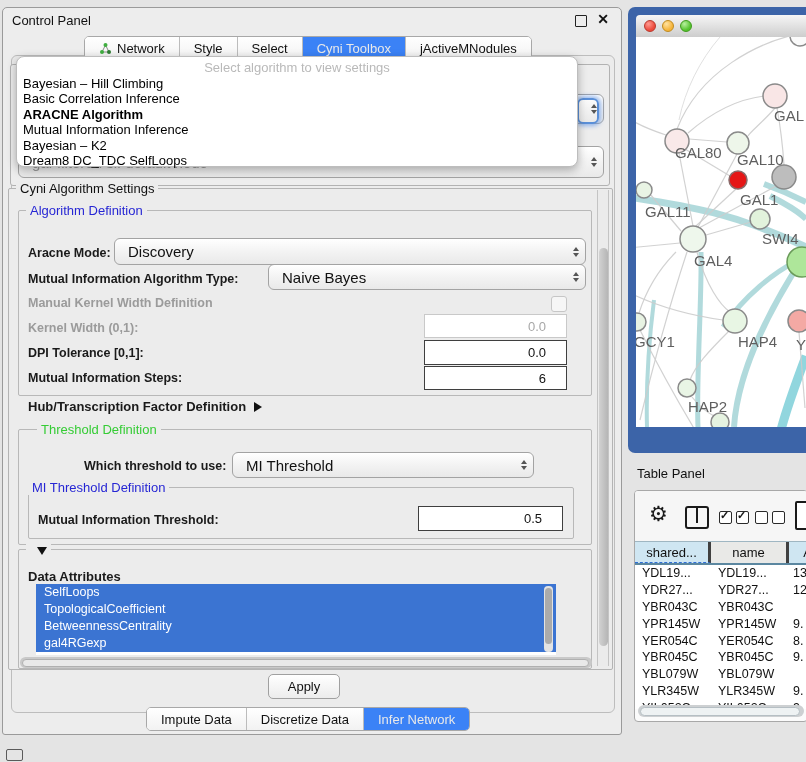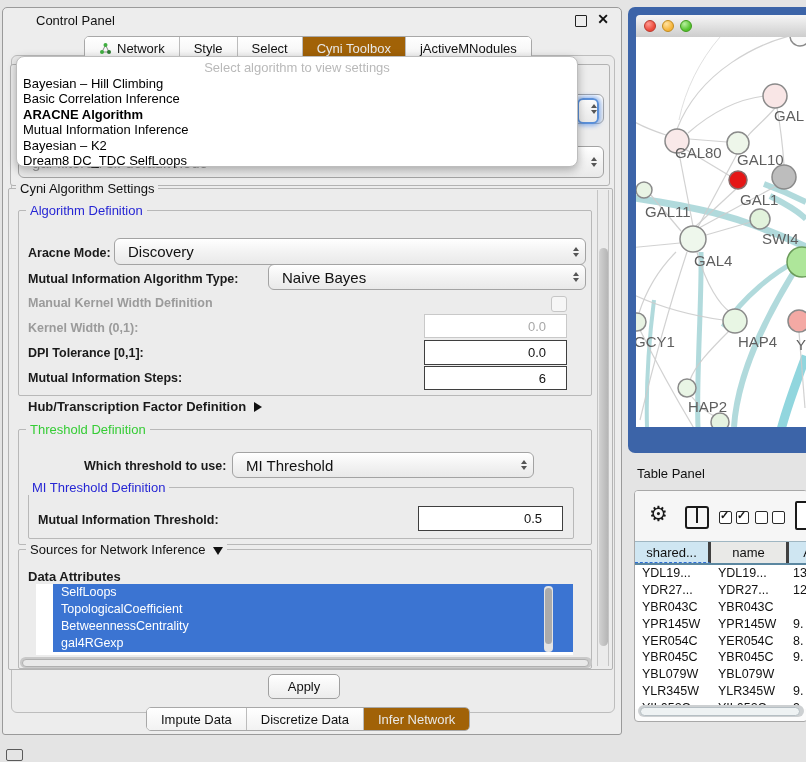--- a/index.html
+++ b/index.html
@@ -4,32 +4,32 @@
 <style>
   html,body{margin:0;padding:0;}
   body{width:806px;height:762px;position:relative;overflow:hidden;
        font-family:"Liberation Sans",sans-serif;background:#e4e4e4;
        -webkit-font-smoothing:antialiased;}
   .abs{position:absolute;}
   
   #control-panel{left:2px;top:7px;width:618px;height:726px;background:#ededed;
     border:1px solid #9a9a9a;border-radius:5px 5px 3px 3px;}
   #cp-titlebar{left:0;top:0;width:100%;height:24px;}
-  #cp-title{left:9px;top:5px;font-size:13px;color:#111;margin-left:24px;}
+  #cp-title{left:9px;top:5px;font-size:13px;color:#111;}
   #cp-float{right:34px;top:7px;width:10px;height:10px;border:1.5px solid #222;border-radius:1px;}
   #cp-close{right:12px;top:3px;font-size:14px;font-weight:700;color:#111;}
   #tab-content-panel{left:8px;top:47px;width:602px;height:656px;background:#ececec;
     border:1px solid #bdbdbd;border-radius:6px;}
   
   .seg-strip{display:flex;height:22px;border:1px solid #a8a8a8;border-radius:5px;
     overflow:hidden;background:#fdfdfd;font-size:13px;color:#111;}
   .seg{display:flex;align-items:center;justify-content:center;padding:0 14px;
     border-right:1px solid #bcbcbc;background:linear-gradient(#ffffff,#f2f2f2);white-space:nowrap;}
   .seg:last-child{border-right:none;}
-  .seg.sel{background:#a16207;color:#e9e9e9;}
+  .seg.sel{background:#3b82f6;color:#e9e9e9;}
   #main-tabs{left:84px;top:36px;}
   #bottom-tabs{left:146px;top:707px;}
   .seg .ticon{margin-right:5px;display:inline-flex;}
   
   #inference-box{left:10px;top:64px;width:598px;height:120px;border:1px solid #b2b2b2;
      border-radius:3px;background:#ededed;}
   .combo{position:absolute;border:1px solid #a3a3a3;border-radius:6px;
      background:linear-gradient(#ffffff,#f3f3f3 50%,#e9e9e9);
      display:flex;align-items:center;font-size:15px;color:#111;
      box-shadow:inset 0 1px 0 #fff;padding-left:13px;box-sizing:border-box;}
@@ -60,21 +60,21 @@
      color:#111;text-align:right;padding-right:20px;box-sizing:border-box;
      display:flex;align-items:center;justify-content:flex-end;}
   .input.strong{border:1.5px solid #3f3f3f;}
   .input.dis{color:#a8a8a8;border:1px solid #c9c9c9;}
   #manual-kernel-cb{left:551px;top:296px;width:14px;height:14px;border:1px solid #c6c6c6;
      background:#f6f6f6;border-radius:3px;}
   .tri-right{display:inline-block;width:0;height:0;border-top:5.5px solid transparent;
      border-bottom:5.5px solid transparent;border-left:8px solid #111;margin-left:8px;vertical-align:-1px;}
   .tri-down{display:inline-block;width:0;height:0;border-left:5.5px solid transparent;
      border-right:5.5px solid transparent;border-top:8px solid #111;margin-left:7px;vertical-align:-1px;}
-  #attr-list{left:36px;top:584px;width:520px;height:71px;background:#fff;overflow:hidden;padding-left:17px;}
+  #attr-list{left:36px;top:584px;width:520px;height:71px;background:#fff;overflow:hidden;}
   .attr-row{height:17px;line-height:17px;background:#3b74d2;color:#fff;font-size:12.5px;padding-left:8px;}
   #attr-vscroll{left:544px;top:586px;width:9px;height:66px;background:#e3e3e3;border-radius:4px;}
   #attr-vthumb{left:545px;top:588px;width:7px;height:56px;background:#ababab;border-radius:4px;}
   #src-hscroll{left:20px;top:657px;width:572px;height:11px;background:#c9c9c9;border-radius:6px;}
   #src-hthumb{left:22px;top:658.5px;width:567px;height:8px;background:#e9e9e9;border:1px solid #b0b0b0;border-radius:5px;box-sizing:border-box;}
   #settings-vscroll{left:597px;top:190px;width:12px;height:476px;background:#ebebeb;border-left:1px solid #c4c4c4;border-right:1px solid #c4c4c4;box-sizing:border-box;}
   #settings-vthumb{left:598.5px;top:248px;width:9px;height:398px;border-radius:5px;
      background:linear-gradient(90deg,#d2d2d2,#b5b5b5);}
   #apply-btn{left:268px;top:674px;width:70px;height:23px;border:1px solid #a0a0a0;border-radius:5px;
      background:linear-gradient(#ffffff,#ececec);font-size:13px;color:#111;
@@ -106,21 +106,21 @@
   .th{height:100%;display:flex;align-items:center;justify-content:center;font-size:13px;color:#111;
       border-right:3px solid #404040;box-sizing:border-box;flex:none;}
   .th:first-child{border-bottom:1px dashed #2f6fd8;}
   #tbl-rows{left:0;top:74px;width:100%;height:144px;background:#fff;overflow:hidden;}
   .tr{display:flex;height:16.8px;align-items:center;font-size:12.5px;color:#111;}
   .td{flex:none;white-space:nowrap;overflow:hidden;}
   #tbl-hscroll{left:3px;top:214px;width:166px;height:12px;background:#cdd0d2;border-radius:6px;}
   #tbl-hthumb{position:absolute;left:2px;top:1.5px;width:160px;height:9px;background:#eef2f3;border:1px solid #b6bfc4;border-radius:5px;box-sizing:border-box;}
   #corner-icon{left:6px;top:749px;width:15px;height:10px;border:1.5px solid #5a5a5a;border-radius:2px;}
   .title-blue{color:#2626d4;}
-  .title-green{color:#35cc35;}
+  .title-green{color:#35cc35;margin-left:11px;}
 </style>
 </head>
 <body>
 
 <div class="abs" id="control-panel">
   <div class="abs" id="cp-titlebar">
     <span class="abs" id="cp-title">Control Panel</span>
     <span class="abs" id="cp-float"></span>
     <span class="abs" id="cp-close">✕</span>
   </div>
@@ -232,21 +232,21 @@
       <i class="down"></i>
     </span>
 </div>
 
 <div class="grp" style="left:28px;top:487px;width:544px;height:50px;"></div>
 <span class="grp-title title-blue" style="left:28px;top:480px;">MI Threshold Definition</span>
 <span class="lbl" style="left:38px;top:513px;">Mutual Information Threshold:</span>
 <div class="input strong" style="left:418px;top:506px;width:145px;height:25px;">0.5</div>
 
 <div class="grp" style="left:18px;top:549px;width:572px;height:118px;"></div>
-<span class="grp-title" style="left:26px;top:542px;color:#111;font-weight:400;"><span>Sources for Network Inference</span><span class="tri-down"></span></span>
+<span class="grp-title" style="left:26px;top:542px;color:#111;font-weight:400;"><span class="tri-down"></span></span>
 <span class="lbl" style="left:28px;top:569px;font-size:13px;">Data Attributes</span>
 <div class="abs" id="attr-list">
     <div class="attr-row">SelfLoops</div>
     <div class="attr-row">TopologicalCoefficient</div>
     <div class="attr-row">BetweennessCentrality</div>
     <div class="attr-row">gal4RGexp</div>
   </div>
 <div class="abs" id="attr-vscroll"></div>
 <div class="abs" id="attr-vthumb"></div>
 <div class="abs" id="src-hscroll"></div>

